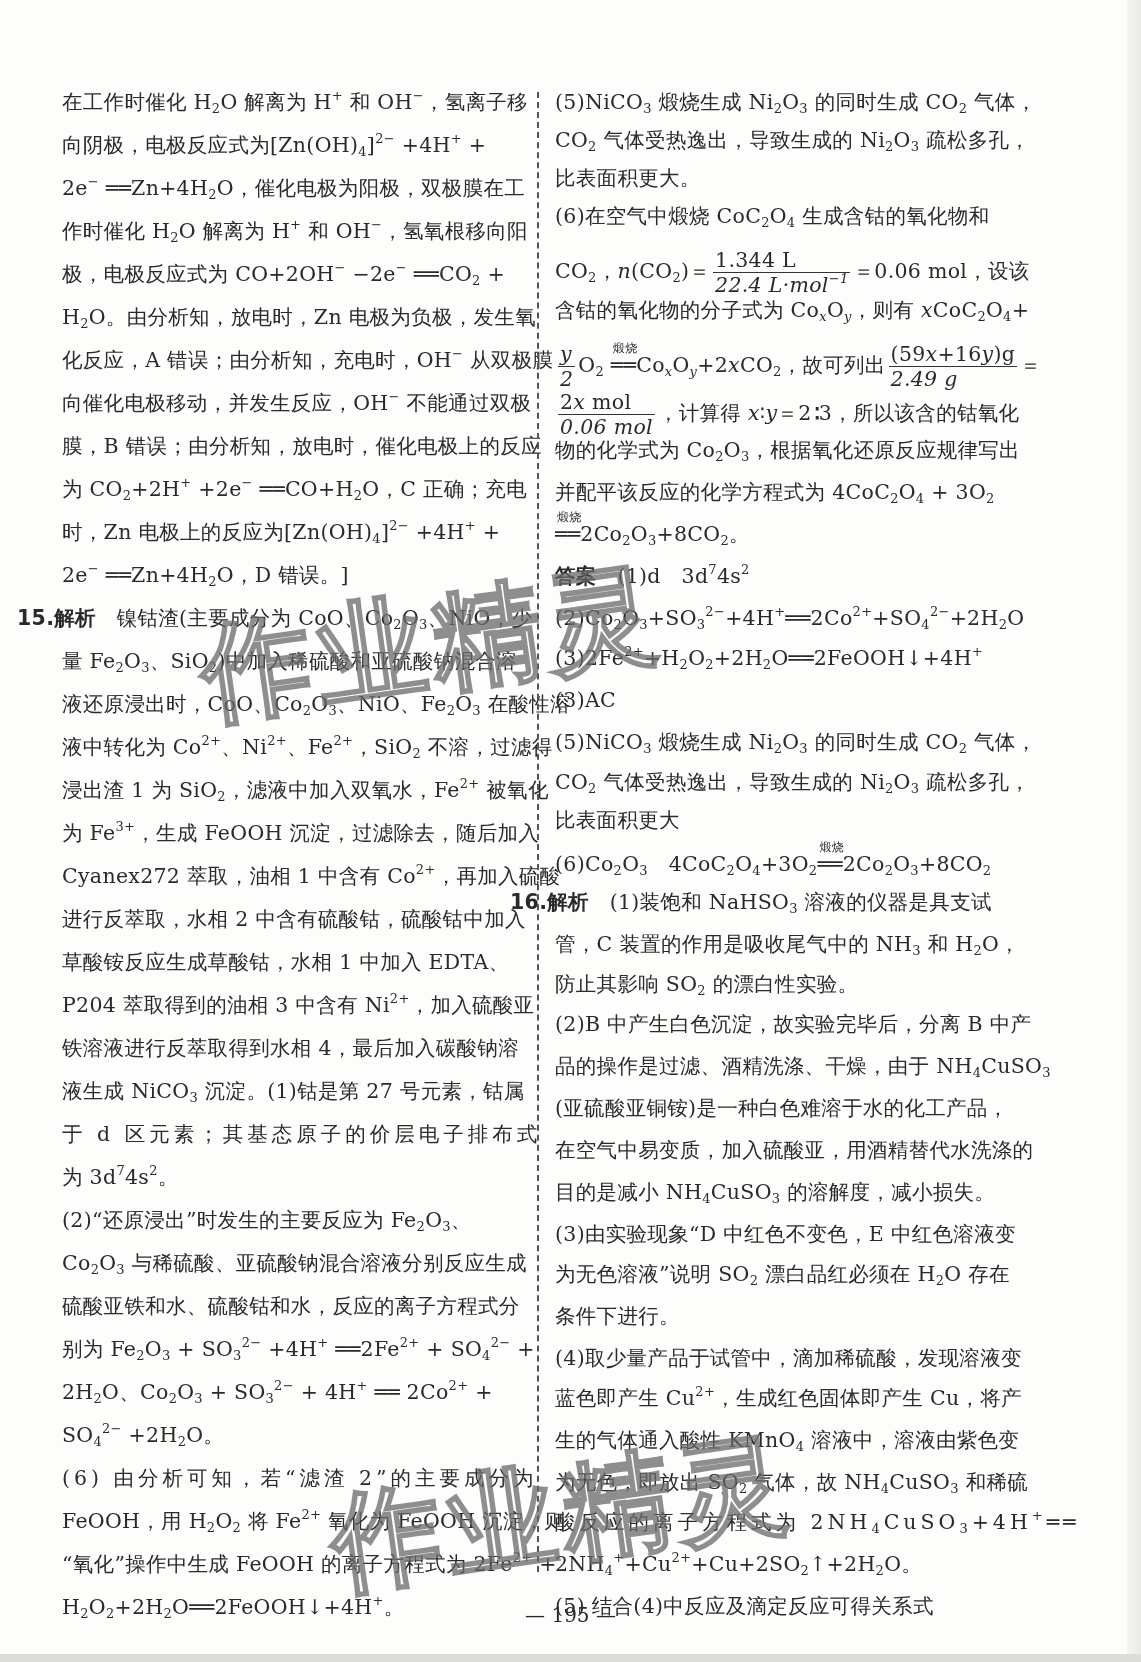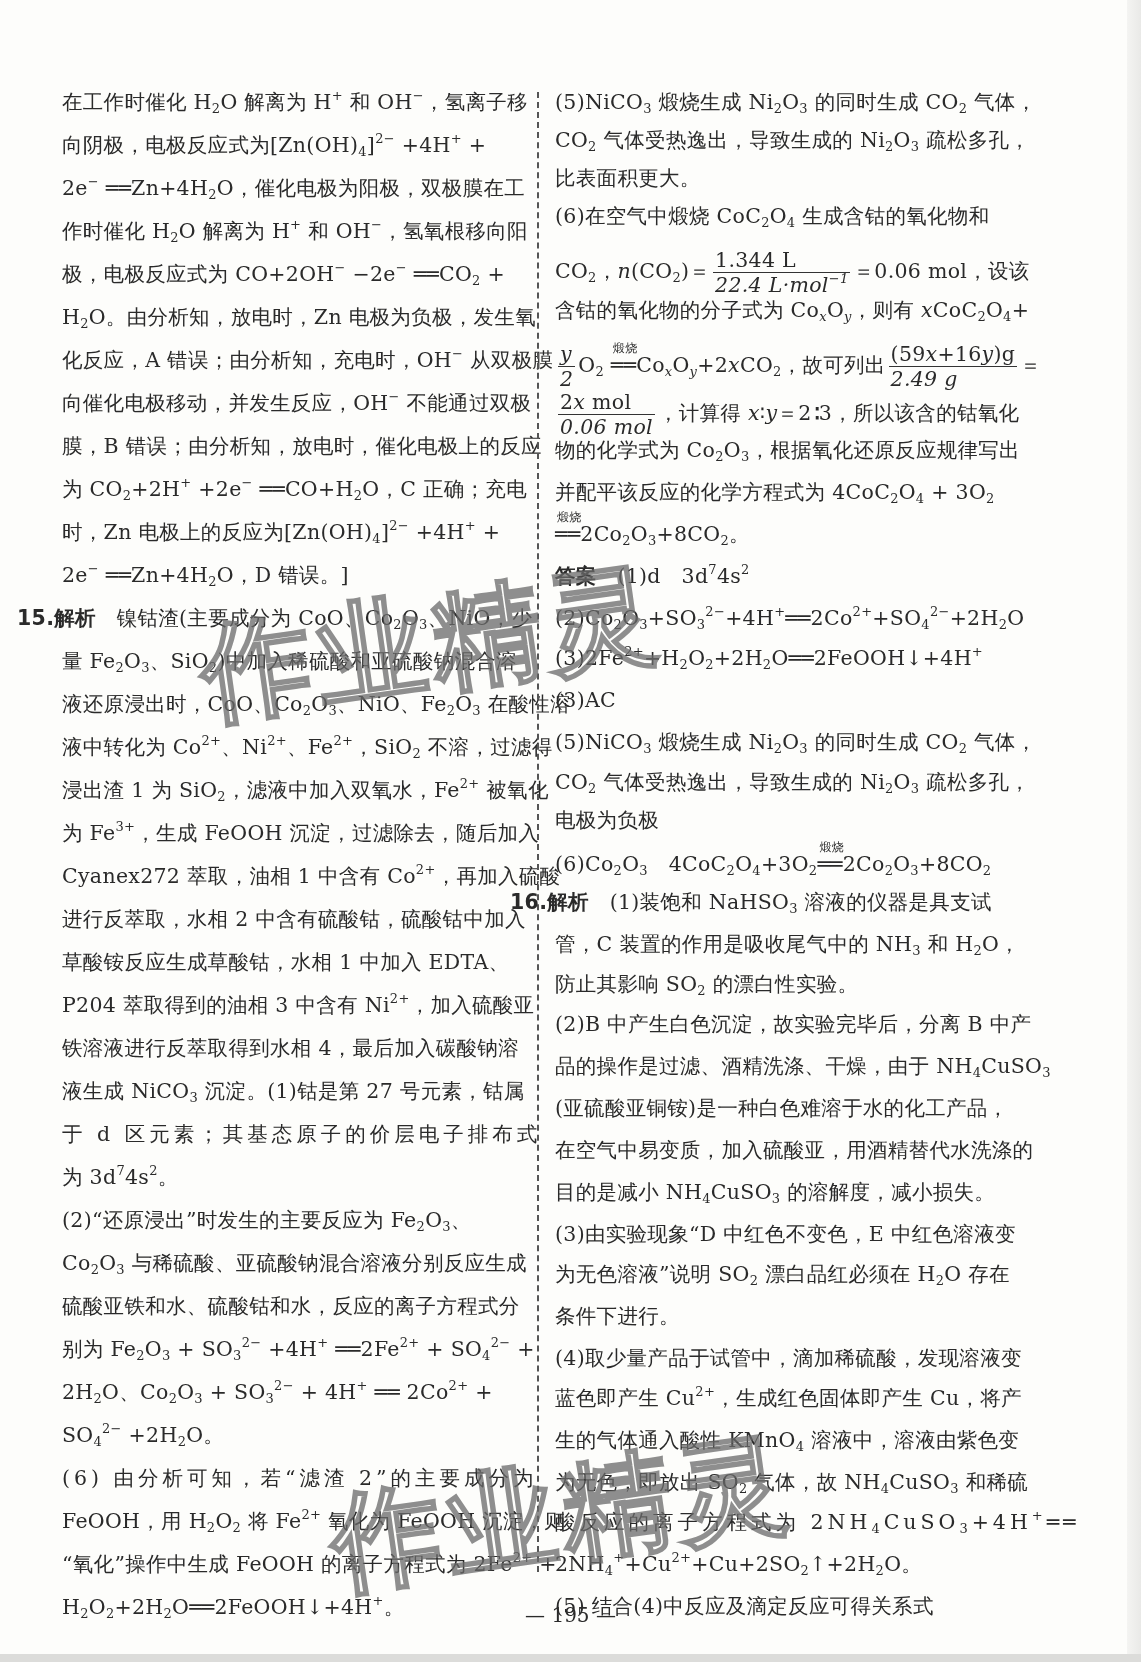--- a/index.html
+++ b/index.html
@@ -94,21 +94,21 @@
   <div class="line" style="top:302px"><span class="frac"><span class="n">2<i>x</i> mol</span><span class="d">0.06 mol</span></span>，计算得 <i>x</i>∶<i>y</i>＝2∶3，所以该含的钴氧化</div>
   <div class="line" style="top:348px">物的化学式为 Co<sub>2</sub>O<sub>3</sub>，根据氧化还原反应规律写出</div>
   <div class="line" style="top:390px">并配平该反应的化学方程式为 4CoC<sub>2</sub>O<sub>4</sub> + 3O<sub>2</sub></div>
   <div class="line" style="top:432px"><span class="arrow-eq"><span class="lbl">煅烧</span>══</span>2Co<sub>2</sub>O<sub>3</sub>+8CO<sub>2</sub>。</div>
   <div class="line" style="top:474px"><span class="bold">答案</span>　(1)d　3d<sup>7</sup>4s<sup>2</sup></div>
   <div class="line" style="top:516px">(2)Co<sub>2</sub>O<sub>3</sub>+SO<sub>3</sub><sup>2−</sup>+4H<sup>+</sup>══2Co<sup>2+</sup>+SO<sub>4</sub><sup>2−</sup>+2H<sub>2</sub>O</div>
   <div class="line" style="top:556px">(3)2Fe<sup>2+</sup>+H<sub>2</sub>O<sub>2</sub>+2H<sub>2</sub>O══2FeOOH↓+4H<sup>+</sup></div>
   <div class="line" style="top:598px">(3)AC</div>
   <div class="line" style="top:640px">(5)NiCO<sub>3</sub> 煅烧生成 Ni<sub>2</sub>O<sub>3</sub> 的同时生成 CO<sub>2</sub> 气体，</div>
   <div class="line" style="top:680px">CO<sub>2</sub> 气体受热逸出，导致生成的 Ni<sub>2</sub>O<sub>3</sub> 疏松多孔，</div>
-  <div class="line" style="top:718px">电极为负极</div>
+  <div class="line" style="top:718px">比表面积更大</div>
   <div class="line" style="top:762px">(6)Co<sub>2</sub>O<sub>3</sub>　4CoC<sub>2</sub>O<sub>4</sub>+3O<sub>2</sub><span class="arrow-eq"><span class="lbl">煅烧</span>══</span>2Co<sub>2</sub>O<sub>3</sub>+8CO<sub>2</sub></div>
   <div class="line" style="top:800px; left:-45px"><span class="bold">16.解析</span>　(1)装饱和 NaHSO<sub>3</sub> 溶液的仪器是具支试</div>
   <div class="line" style="top:842px">管，C 装置的作用是吸收尾气中的 NH<sub>3</sub> 和 H<sub>2</sub>O，</div>
   <div class="line" style="top:882px">防止其影响 SO<sub>2</sub> 的漂白性实验。</div>
   <div class="line" style="top:922px">(2)B 中产生白色沉淀，故实验完毕后，分离 B 中产</div>
   <div class="line" style="top:964px">品的操作是过滤、酒精洗涤、干燥，由于 NH<sub>4</sub>CuSO<sub>3</sub></div>
   <div class="line" style="top:1006px">(亚硫酸亚铜铵)是一种白色难溶于水的化工产品，</div>
   <div class="line" style="top:1048px">在空气中易变质，加入硫酸亚，用酒精替代水洗涤的</div>
   <div class="line" style="top:1090px">目的是减小 NH<sub>4</sub>CuSO<sub>3</sub> 的溶解度，减小损失。</div>
   <div class="line" style="top:1132px">(3)由实验现象“D 中红色不变色，E 中红色溶液变</div>

